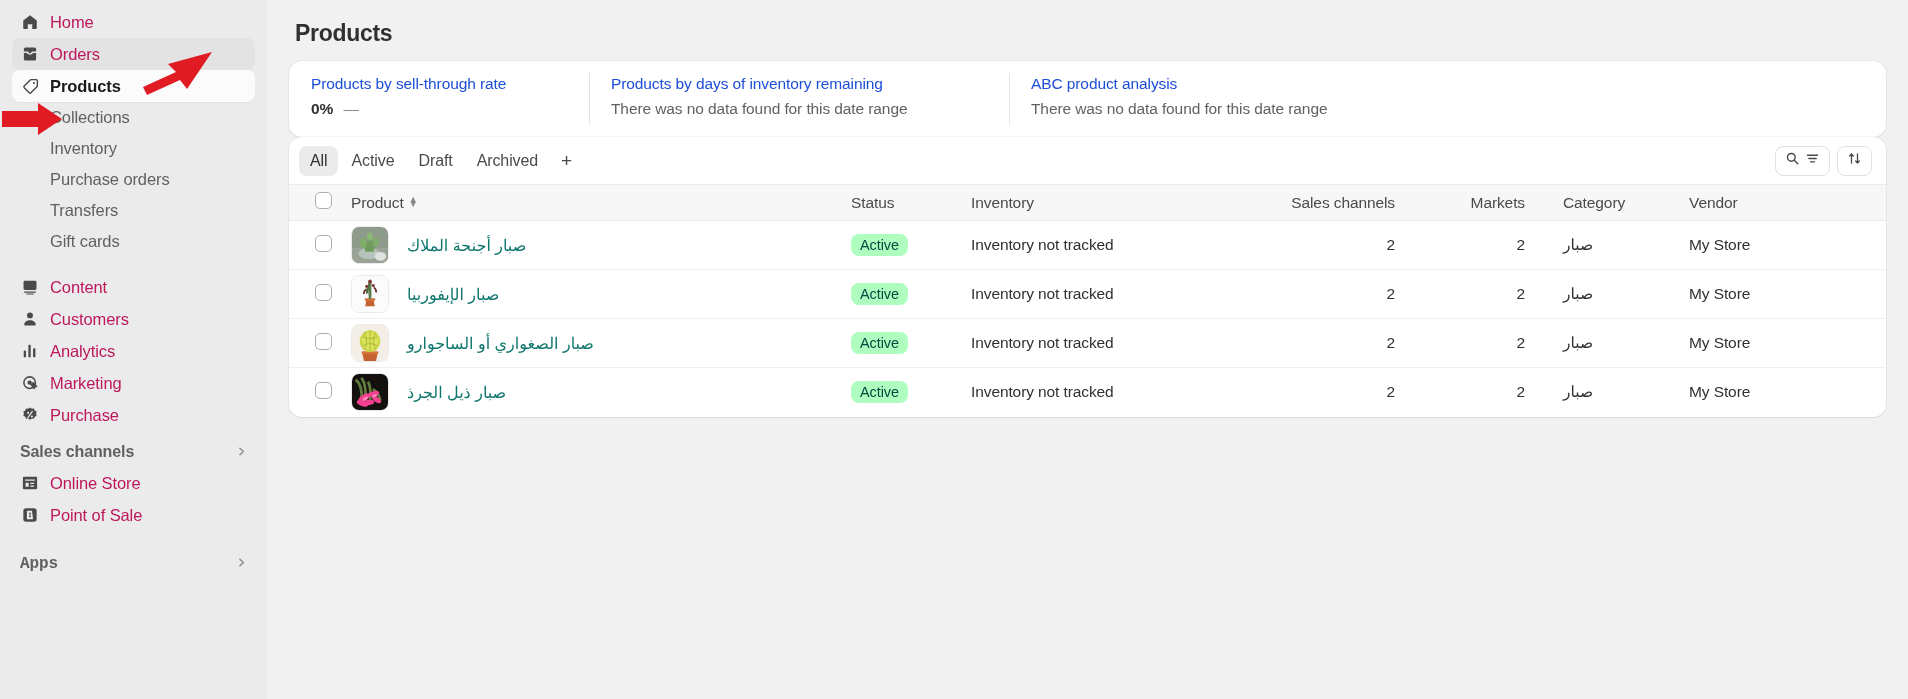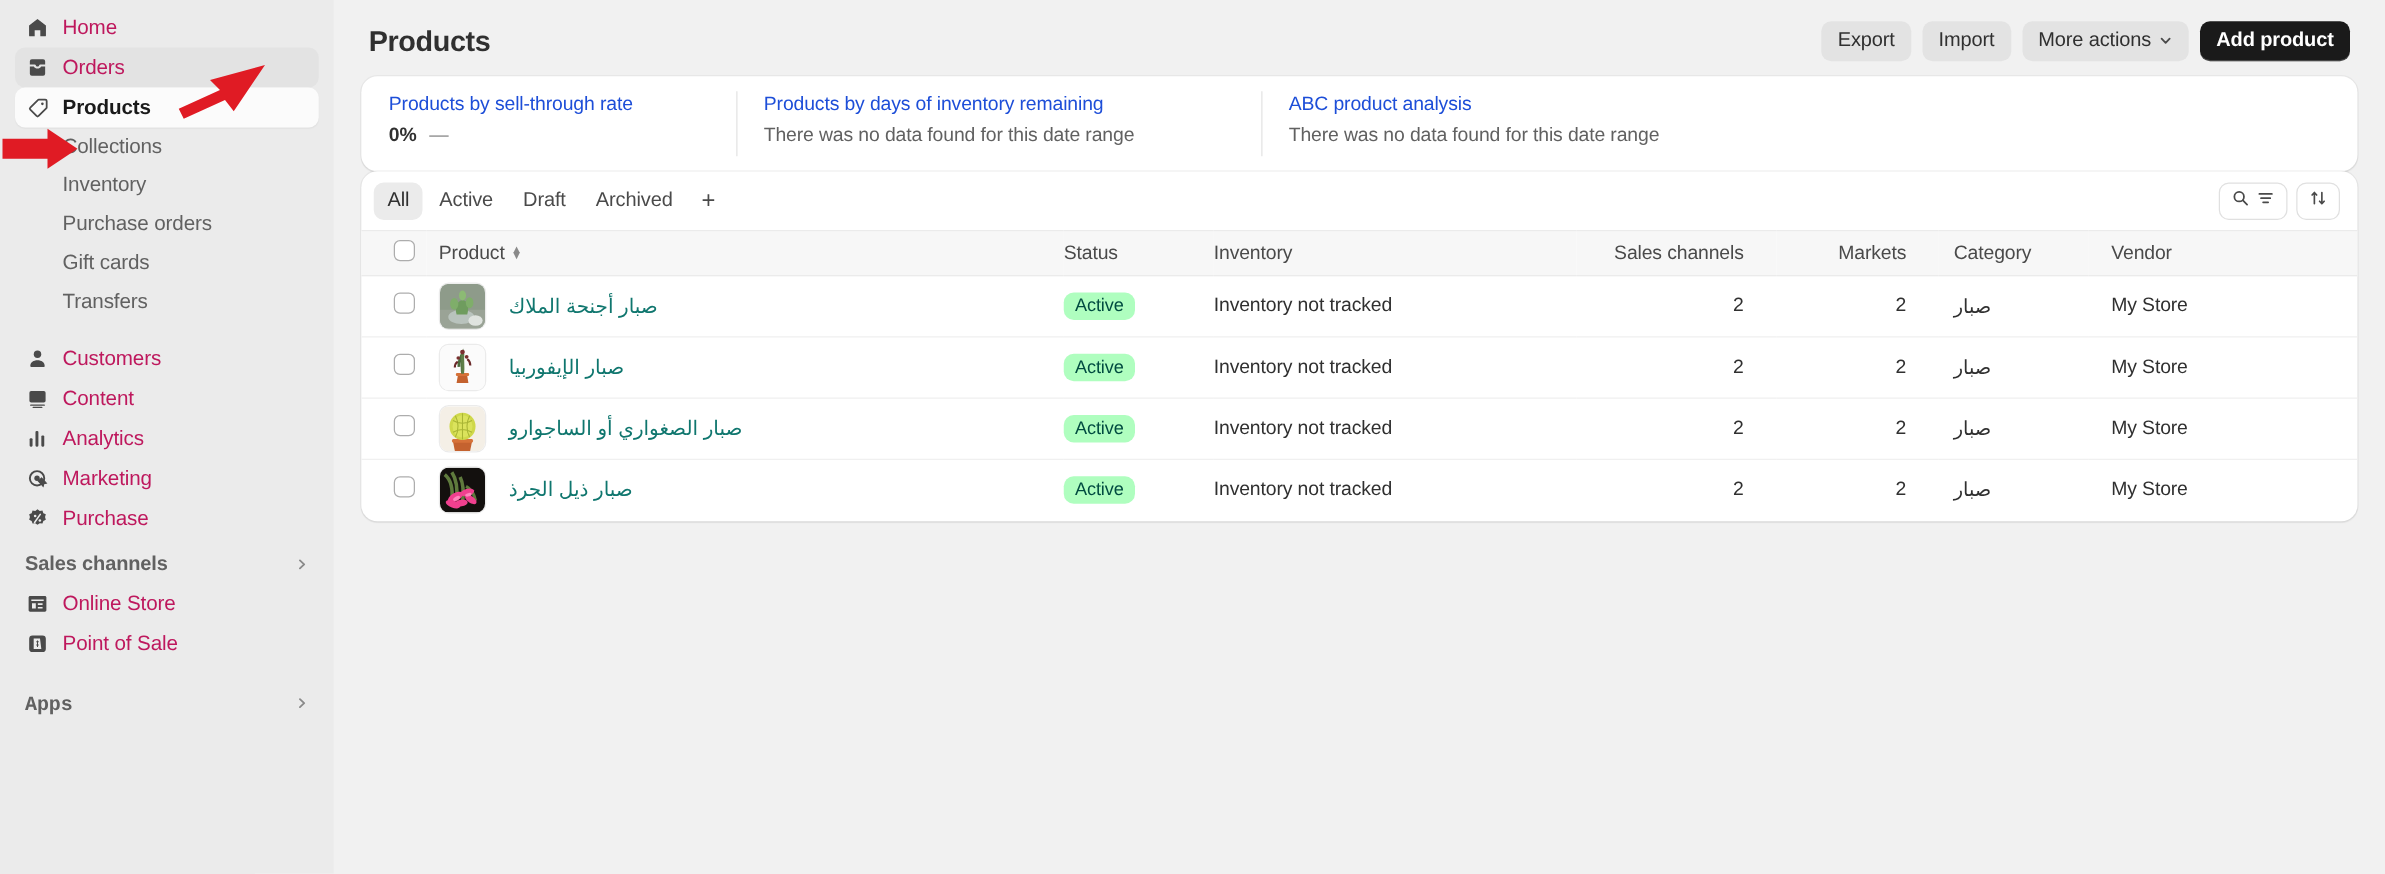--- a/index.html
+++ b/index.html
@@ -348,47 +348,47 @@
     <div class="sub-item">
       <span>Collections</span>
     </div>
     <div class="sub-item">
       <span>Inventory</span>
     </div>
     <div class="sub-item">
       <span>Purchase orders</span>
     </div>
     <div class="sub-item">
+      <span>Transfers</span>
+    </div>
+    <div class="sub-item">
       <span>Gift cards</span>
     </div>
-    <div class="sub-item">
-      <span>Transfers</span>
-    </div>
 
     <div class="nav-gap"></div>
-
-    <div class="nav-item">
-      <span class="ic">
-        <svg viewBox="0 0 20 20" width="18" height="18" fill="currentColor">
-          <circle cx="10" cy="6" r="3.3"></circle>
-          <path d="M3.6 16.4c0-3.1 2.9-5 6.4-5s6.4 1.9 6.4 5c0 .5-.4.9-.9.9H4.5a.9.9 0 0 1-.9-.9z"></path>
-        </svg>
-      </span>
-      <span>Customers</span>
-    </div>
 
     <div class="nav-item">
       <span class="ic">
         <svg viewBox="0 0 20 20" width="18" height="18" fill="currentColor">
           <path d="M2.8 4.6A1.6 1.6 0 0 1 4.4 3h11.2a1.6 1.6 0 0 1 1.6 1.6v7.2a1.6 1.6 0 0 1-1.6 1.6H4.4a1.6 1.6 0 0 1-1.6-1.6V4.6zm2.6 6.6 2.3-2.9 1.9 2.3 1.8-2.6 2.9 3.2H5.4z"></path>
           <rect x="3.4" y="15" width="13.2" height="1.3" rx=".6"></rect>
           <rect x="5.6" y="17.2" width="8.8" height="1.1" rx=".5"></rect>
         </svg>
       </span>
       <span>Content</span>
+    </div>
+
+    <div class="nav-item">
+      <span class="ic">
+        <svg viewBox="0 0 20 20" width="18" height="18" fill="currentColor">
+          <circle cx="10" cy="6" r="3.3"></circle>
+          <path d="M3.6 16.4c0-3.1 2.9-5 6.4-5s6.4 1.9 6.4 5c0 .5-.4.9-.9.9H4.5a.9.9 0 0 1-.9-.9z"></path>
+        </svg>
+      </span>
+      <span>Customers</span>
     </div>
 
     <div class="nav-item">
       <span class="ic">
         <svg viewBox="0 0 20 20" width="18" height="18" fill="currentColor">
           <rect x="3" y="9.5" width="2.6" height="7.5" rx="1"></rect>
           <rect x="8.2" y="3" width="2.6" height="14" rx="1"></rect>
           <rect x="13.4" y="7" width="2.6" height="10" rx="1"></rect>
         </svg>
       </span>
@@ -454,33 +454,20 @@
           <path d="M4.3 2.5 8 6l-3.7 3.5" stroke-linecap="round" stroke-linejoin="round"></path>
         </svg>
       </span>
     </div>
   </nav>
 
   <main id="main">
 
     <div id="topbar">
       <h1 id="page-title">Products</h1>
-      <div id="actions">
-        <button class="btn">Export</button>
-        <button class="btn">Import</button>
-        <button class="btn">
-          <span>More actions</span>
-          <span class="caret">
-            <svg viewBox="0 0 12 12" width="11" height="11" fill="none" stroke="currentColor" stroke-width="1.6">
-              <path d="M2.5 4.3 6 7.9l3.5-3.6" stroke-linecap="round" stroke-linejoin="round"></path>
-            </svg>
-          </span>
-        </button>
-        <button class="btn primary">Add product</button>
-      </div>
     </div>
 
     <section id="analytics-card">
       <div class="metric" style="width:300px;">
         <span class="metric-title">Products by sell-through rate</span>
         <span class="metric-value">
           <span class="num">0%</span>
           <span class="dash">—</span>
         </span>
       </div>

